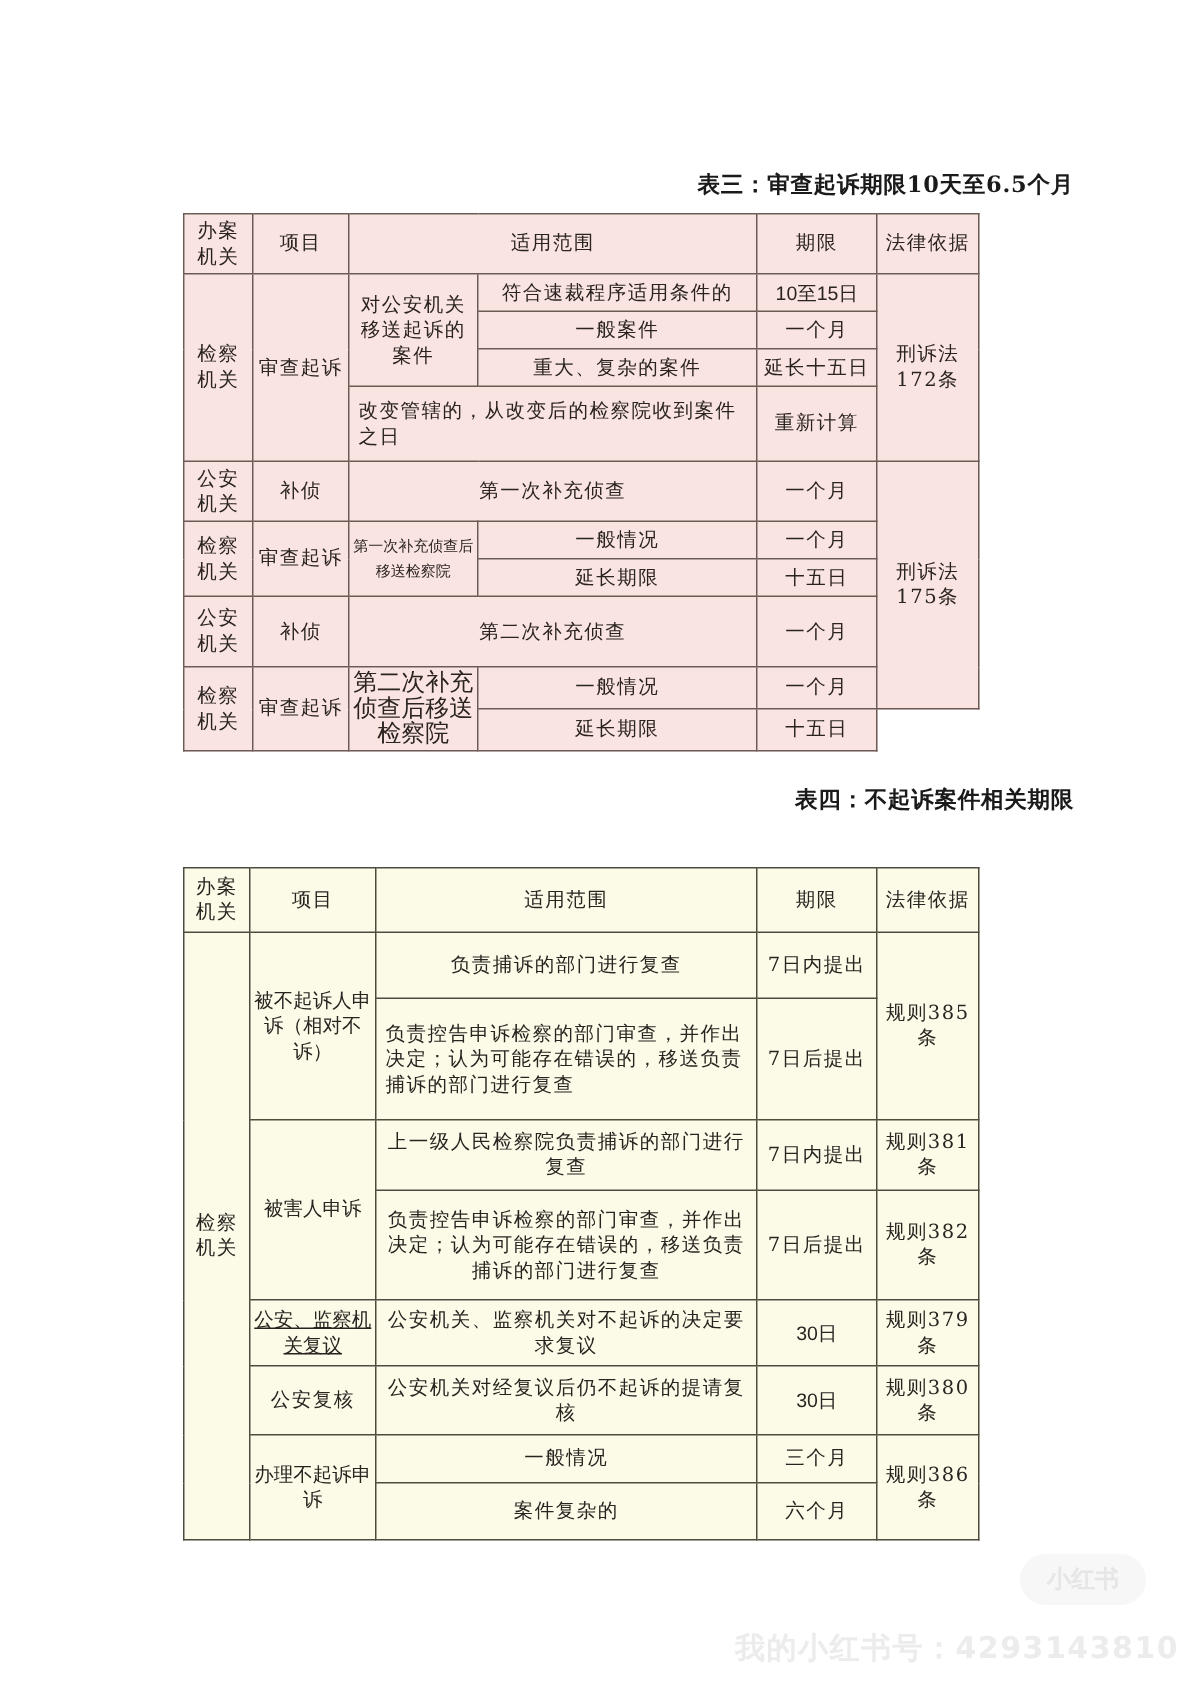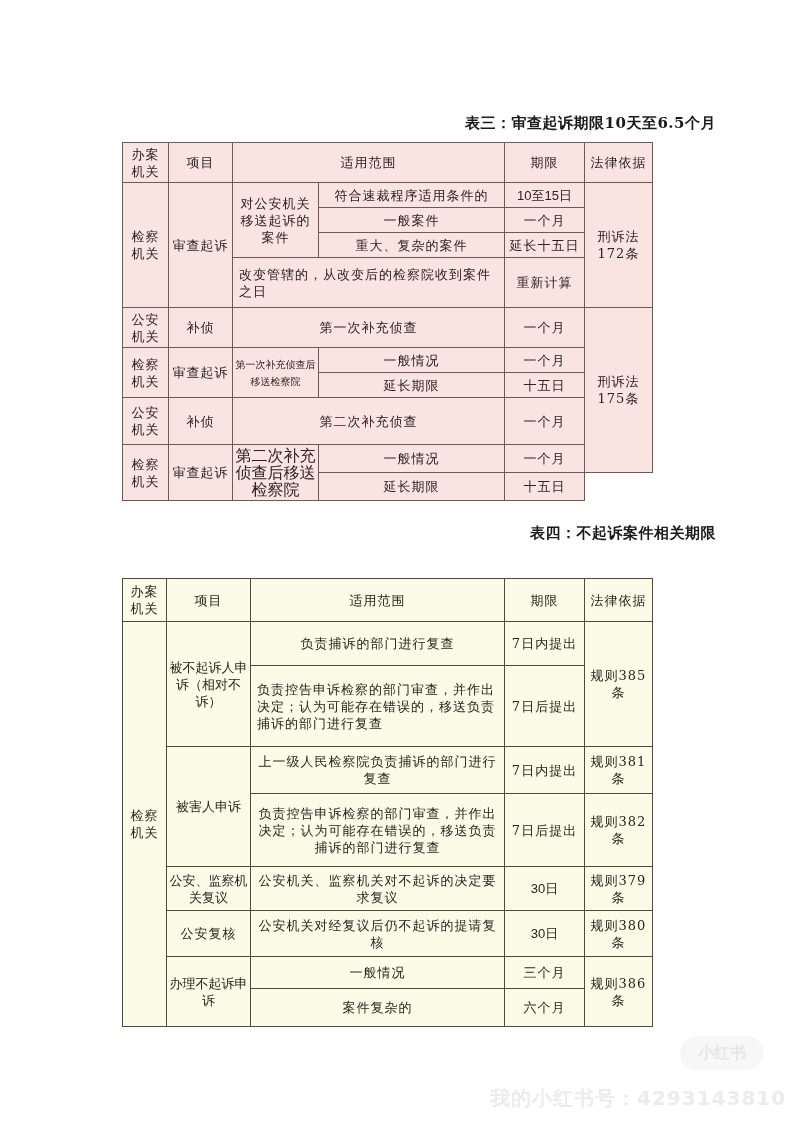--- a/index.html
+++ b/index.html
@@ -133,21 +133,21 @@
     <td>上一级人民检察院负责捕诉的部门进行复查</td>
     <td>7日内提出</td>
     <td>规则381条</td>
   </tr>
   <tr style="height:73px;">
     <td>负责控告申诉检察的部门审查，并作出决定；认为可能存在错误的，移送负责捕诉的部门进行复查</td>
     <td>7日后提出</td>
     <td>规则382条</td>
   </tr>
   <tr style="height:44px;">
-    <td style="letter-spacing:0;">公安、监察机关复议</td>
+    <td style="letter-spacing:0;text-decoration:underline;">公安、监察机关复议</td>
     <td>公安机关、监察机关对不起诉的决定要求复议</td>
     <td class="num">30日</td>
     <td>规则379条</td>
   </tr>
   <tr style="height:46px;">
     <td>公安复核</td>
     <td>公安机关对经复议后仍不起诉的提请复核</td>
     <td class="num">30日</td>
     <td>规则380条</td>
   </tr>

